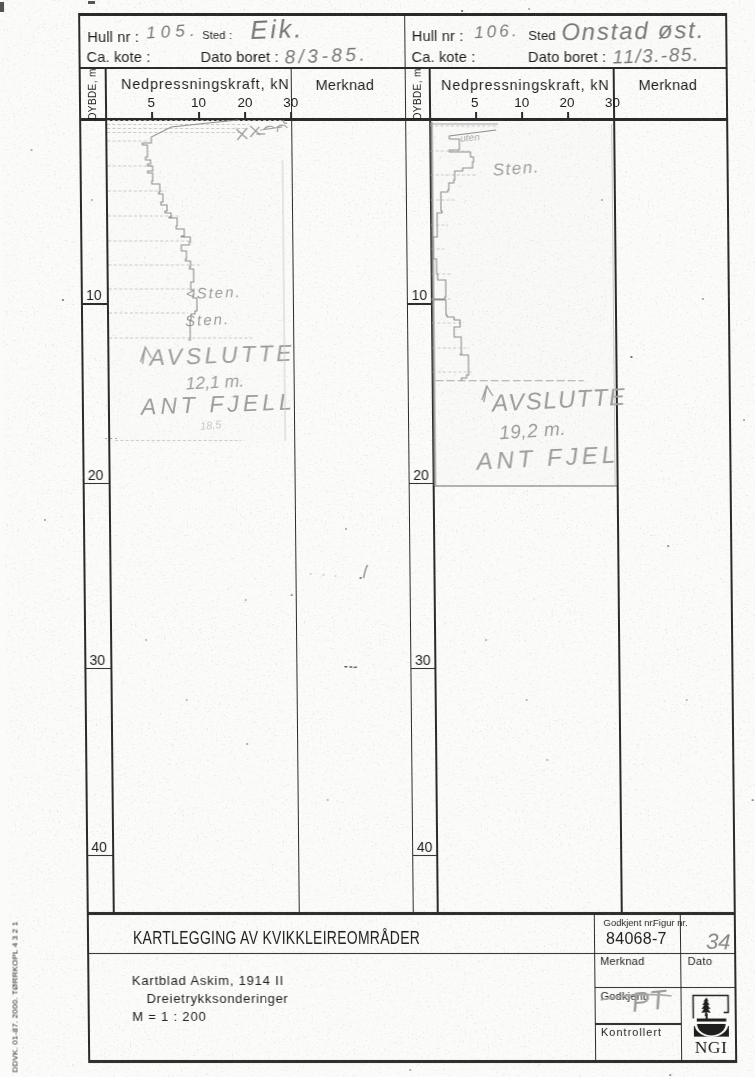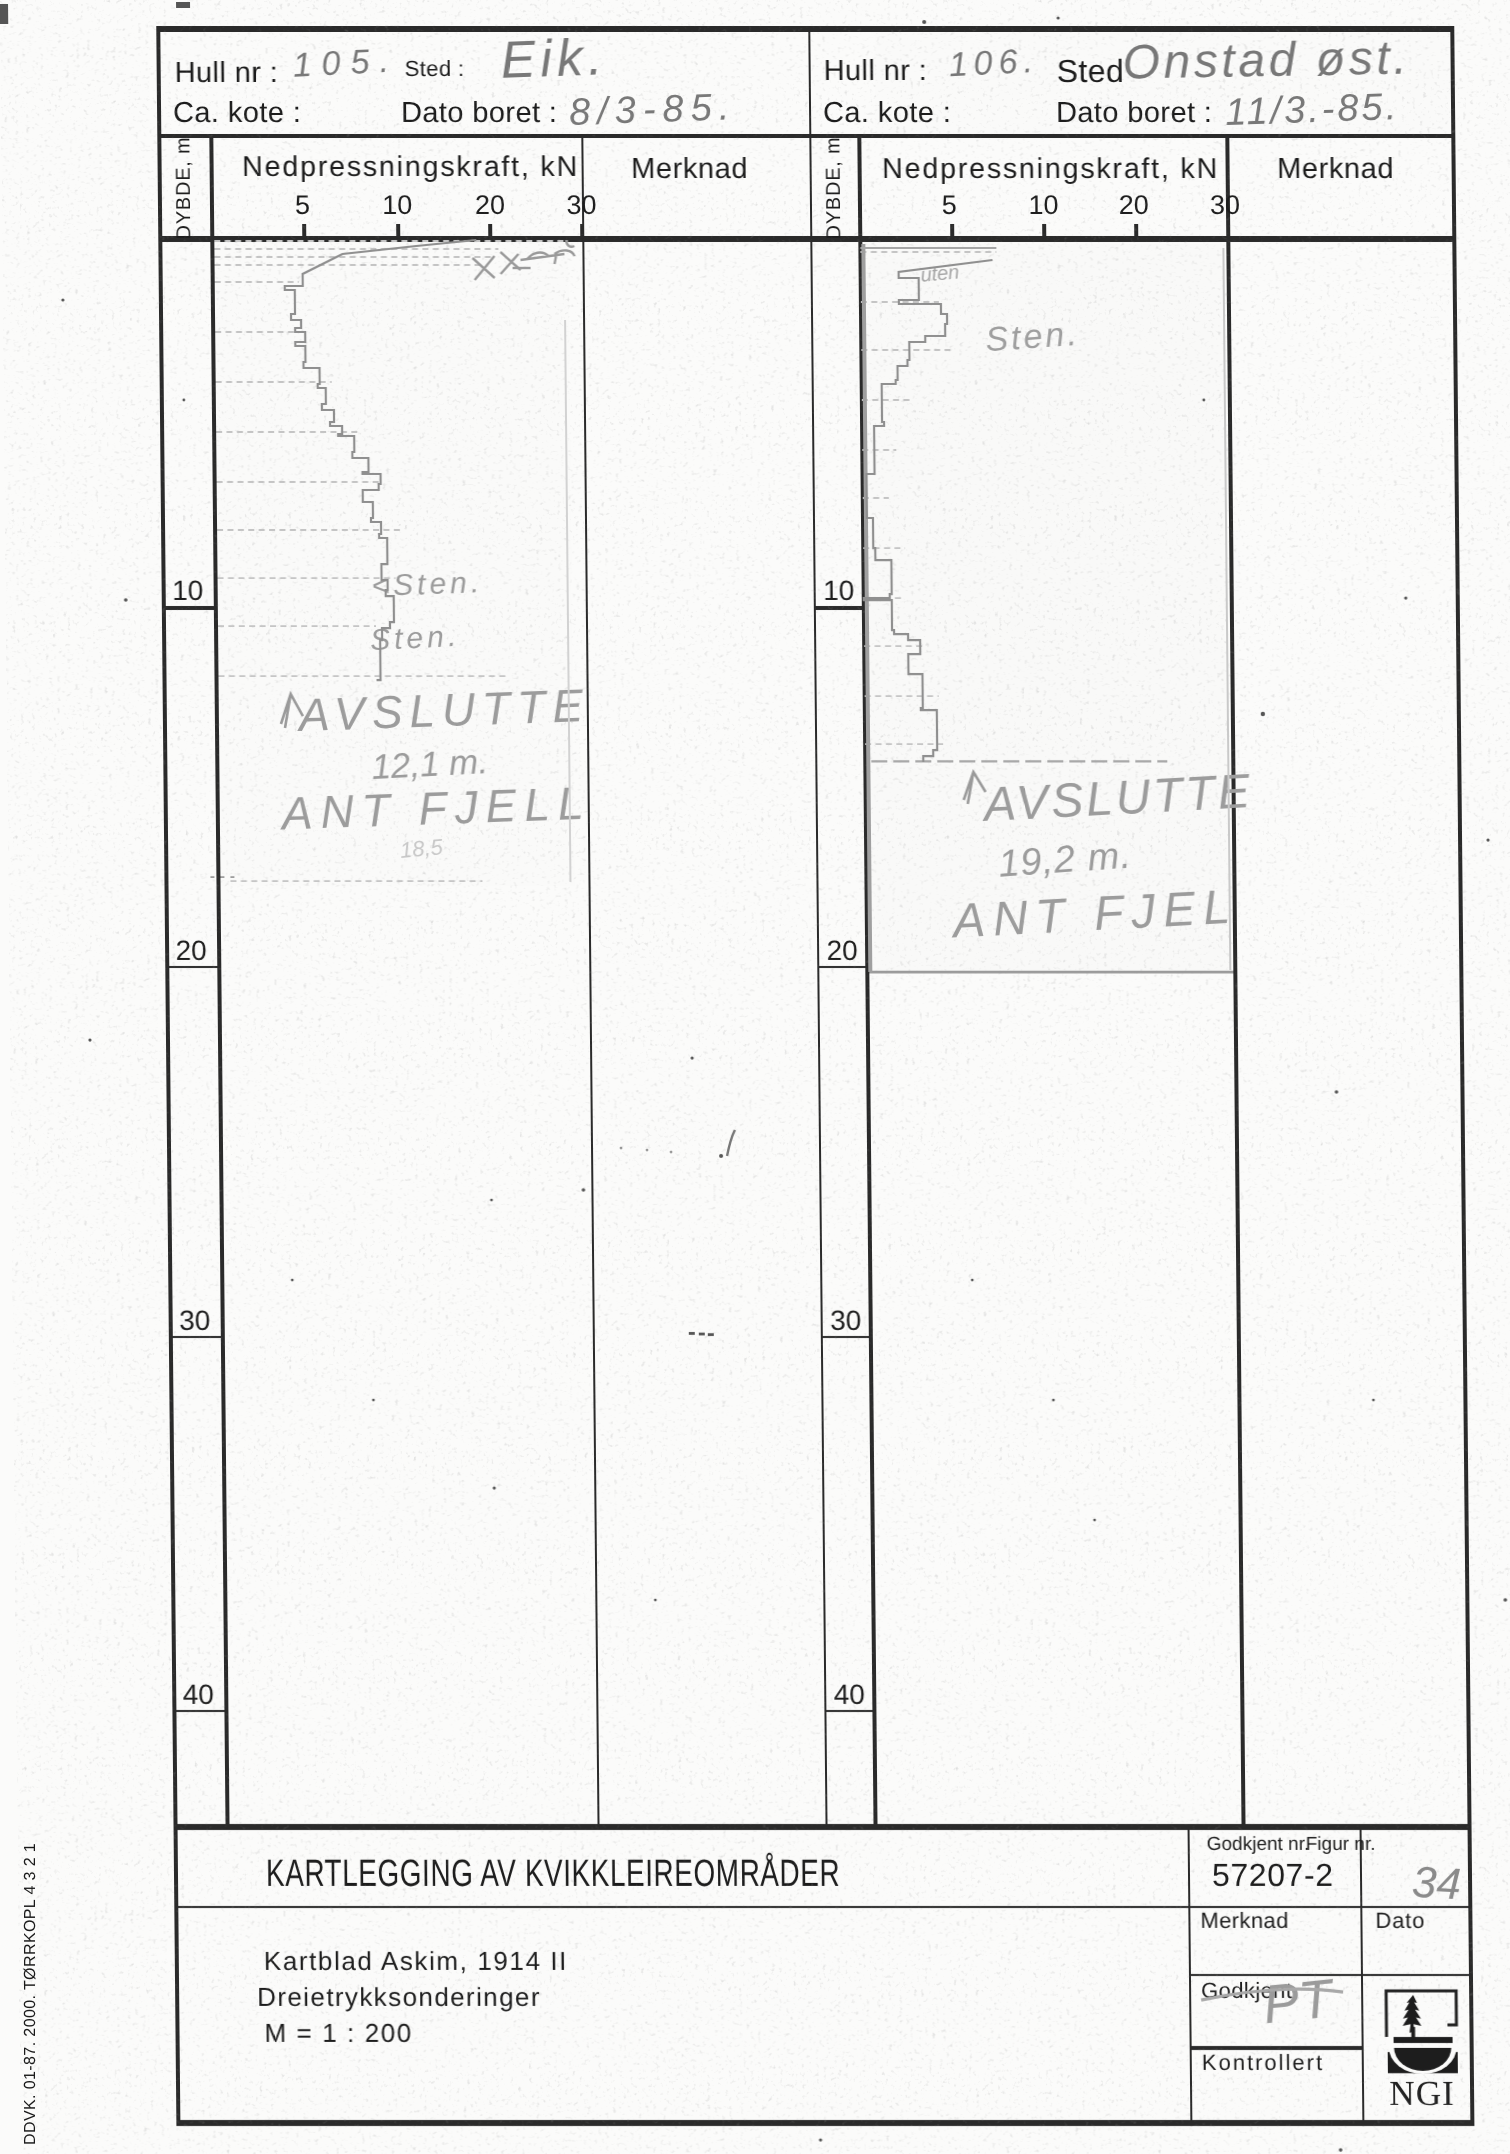--- a/index.html
+++ b/index.html
@@ -49,21 +49,21 @@
 <div class="ln" style="left:473.7px;top:112px;width:2px;height:7px"></div>
 <div class="ln" style="left:519.8px;top:112px;width:2px;height:7px"></div>
 <div class="ln" style="left:565.9px;top:112px;width:2px;height:7px"></div>
 <div class="ln" style="left:611.5px;top:112px;width:2px;height:7px"></div>
 
 <div class="t" style="left:87px;top:29.5px;font-size:14.5px;letter-spacing:.2px">Hull nr :</div>
 <div class="t" style="left:202px;top:29.5px;font-size:11px;letter-spacing:.2px">Sted :</div>
 <div class="t" style="left:86px;top:50px;font-size:14.5px;letter-spacing:.2px">Ca. kote :</div>
 <div class="t" style="left:200px;top:50.3px;font-size:14.5px;letter-spacing:.2px">Dato boret :</div>
 <div class="t" style="left:411.5px;top:29px;font-size:14.5px;letter-spacing:.2px">Hull nr :</div>
-<div class="t" style="left:528px;top:29.3px;font-size:16px;letter-spacing:.2px">Sted</div>
+<div class="t" style="left:528px;top:29.3px;font-size:13px;letter-spacing:.2px">Sted</div>
 <div class="t" style="left:411px;top:49.8px;font-size:14.5px;letter-spacing:.2px">Ca. kote :</div>
 <div class="t" style="left:527.5px;top:50px;font-size:14.5px;letter-spacing:.2px">Dato boret :</div>
 <div class="t c" style="left:110px;top:77.3px;width:189px;font-size:14.3px;letter-spacing:.9px">Nedpressningskraft, kN</div>
 <div class="t c" style="left:430px;top:77.6px;width:189px;font-size:14.3px;letter-spacing:.9px">Nedpressningskraft, kN</div>
 <div class="t c" style="left:291px;top:77.6px;width:106px;font-size:14.5px;letter-spacing:.3px">Merknad</div>
 <div class="t c" style="left:614px;top:78px;width:106px;font-size:14.5px;letter-spacing:.3px">Merknad</div>
 <div class="t c" style="left:136.3px;top:96px;width:28px;font-size:13.5px">5</div>
 <div class="t c" style="left:183.6px;top:96px;width:28px;font-size:13.5px">10</div>
 <div class="t c" style="left:230px;top:96px;width:28px;font-size:13.5px">20</div>
 <div class="t c" style="left:275.8px;top:96px;width:28px;font-size:13.5px">30</div>
@@ -78,25 +78,25 @@
 <div class="t c" style="left:78px;top:467.5px;width:26px;font-size:14px">20</div>
 <div class="t c" style="left:78px;top:652.5px;width:26px;font-size:14px">30</div>
 <div class="t c" style="left:78px;top:839.5px;width:26px;font-size:14px">40</div>
 <div class="t c" style="left:404px;top:288px;width:25px;font-size:14px">10</div>
 <div class="t c" style="left:404px;top:467.5px;width:25px;font-size:14px">20</div>
 <div class="t c" style="left:404px;top:652.5px;width:25px;font-size:14px">30</div>
 <div class="t c" style="left:404px;top:839.5px;width:25px;font-size:14px">40</div>
 
 <div class="t" style="left:124px;top:927.5px;font-size:19px;transform:scaleX(.734);transform-origin:0 0;letter-spacing:.4px">KARTLEGGING AV KVIKKLEIREOMRÅDER</div>
 <div class="t" style="left:122.5px;top:974px;font-size:13px;letter-spacing:.8px">Kartblad Askim, 1914 II</div>
-<div class="t" style="left:119px;top:992px;font-size:13px;letter-spacing:.7px">Dreietrykksonderinger</div>
+<div class="t" style="left:137px;top:992px;font-size:13px;letter-spacing:.7px">Dreietrykksonderinger</div>
 <div class="t" style="left:122.5px;top:1010px;font-size:13px;letter-spacing:.8px">M = 1 : 200</div>
 <div class="t" style="left:594.5px;top:917.5px;font-size:9.5px;letter-spacing:0">Godkjent nr.</div>
 <div class="t" style="left:644px;top:917.5px;font-size:9.5px;letter-spacing:0">Figur nr.</div>
-<div class="t" style="left:597px;top:931px;font-size:16px;letter-spacing:.3px">57207-2</div>
+<div class="t" style="left:597px;top:931px;font-size:16px;letter-spacing:.3px">84068-7</div>
 <div class="t" style="left:591px;top:956px;font-size:11px;letter-spacing:.2px">Merknad</div>
 <div class="t" style="left:678.5px;top:956px;font-size:11px;letter-spacing:.4px">Dato</div>
 <div class="t" style="left:591px;top:991px;font-size:11px;letter-spacing:.2px">Godkjent</div>
 <div class="t" style="left:591px;top:1027px;font-size:11px;letter-spacing:1px">Kontrollert</div>
 
 <div class="hw" style="left:146px;top:23px;font-size:17px;letter-spacing:5px;transform:rotate(-3deg)">105.</div>
 <div class="hw" style="left:250px;top:16px;font-size:26px;letter-spacing:2.5px;transform:rotate(-2deg)">Eik.</div>
 <div class="hw" style="left:284px;top:46px;font-size:19px;letter-spacing:3.5px;transform:rotate(-2deg)">8/3-85.</div>
 <div class="hw" style="left:474px;top:23px;font-size:17px;letter-spacing:3px;transform:rotate(-3deg)">106.</div>
 <div class="hw" style="left:561px;top:19px;font-size:24px;letter-spacing:1.8px;transform:rotate(-1deg)">Onstad øst.</div>

